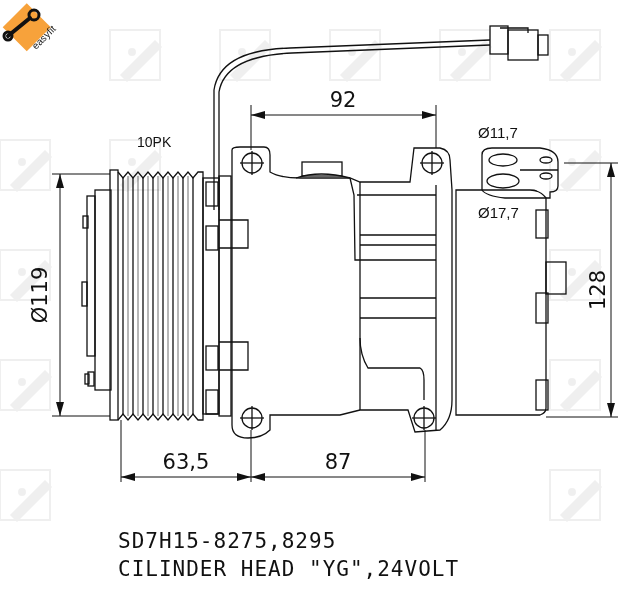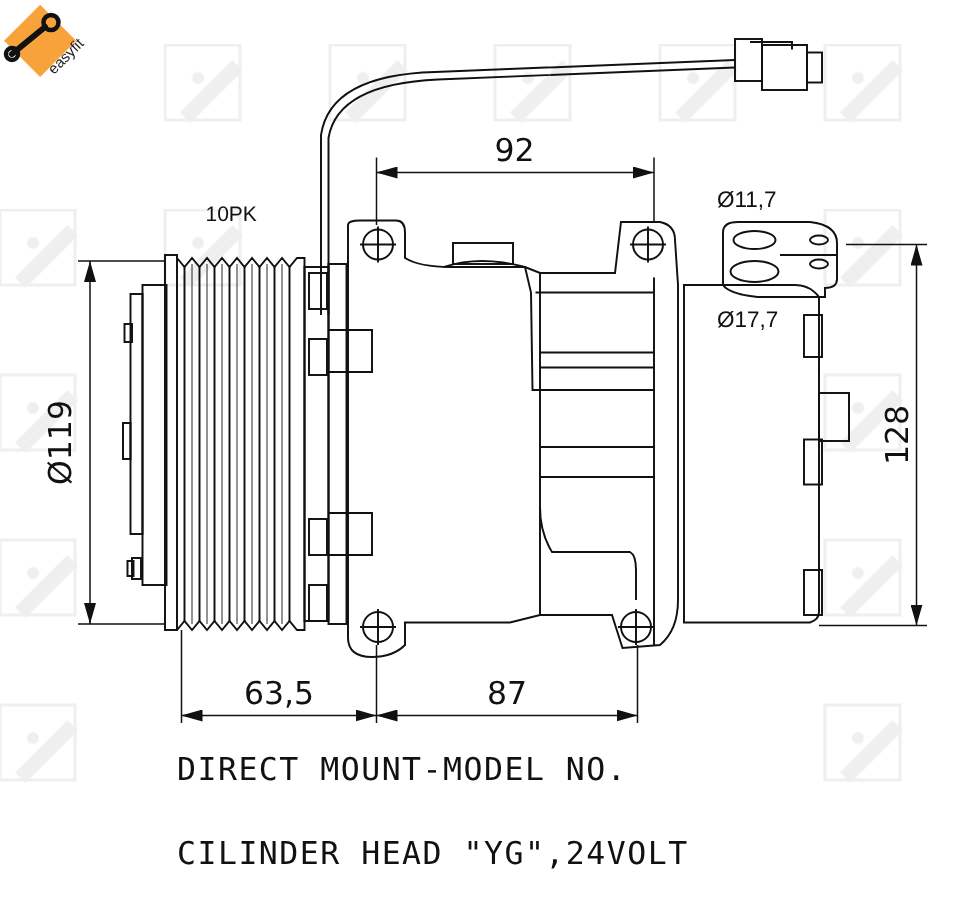--- a/index.html
+++ b/index.html
@@ -174,15 +174,15 @@
   <svg class="logo" width="60" height="60" viewBox="0 0 60 60">
     <rect x="14" y="6" width="34" height="34" transform="rotate(45 31 23) translate(0,6)" fill="#f7a23b"></rect>
     <g stroke="#111" stroke-width="4" fill="none" stroke-linecap="round">
       <line x1="8" y1="36" x2="30" y2="18"></line>
       <circle cx="8" cy="36" r="4" stroke-width="3"></circle>
       <circle cx="34" cy="15" r="5" stroke-width="3"></circle>
     </g>
     <text x="36" y="50" transform="rotate(-45 36 50)" font-family="Liberation Sans, sans-serif" font-size="10" fill="#222">easyfit</text>
   </svg>
 
-  <div class="spec" style="top:500px">DIRECT MOUNT-MODEL NO.</div>
+  <div class="spec" style="top:528px">SD7H15-8275,8295</div>
   <div class="spec" style="top:556px">CILINDER HEAD "YG",24VOLT</div>
 </div>
 
 </body></html>

